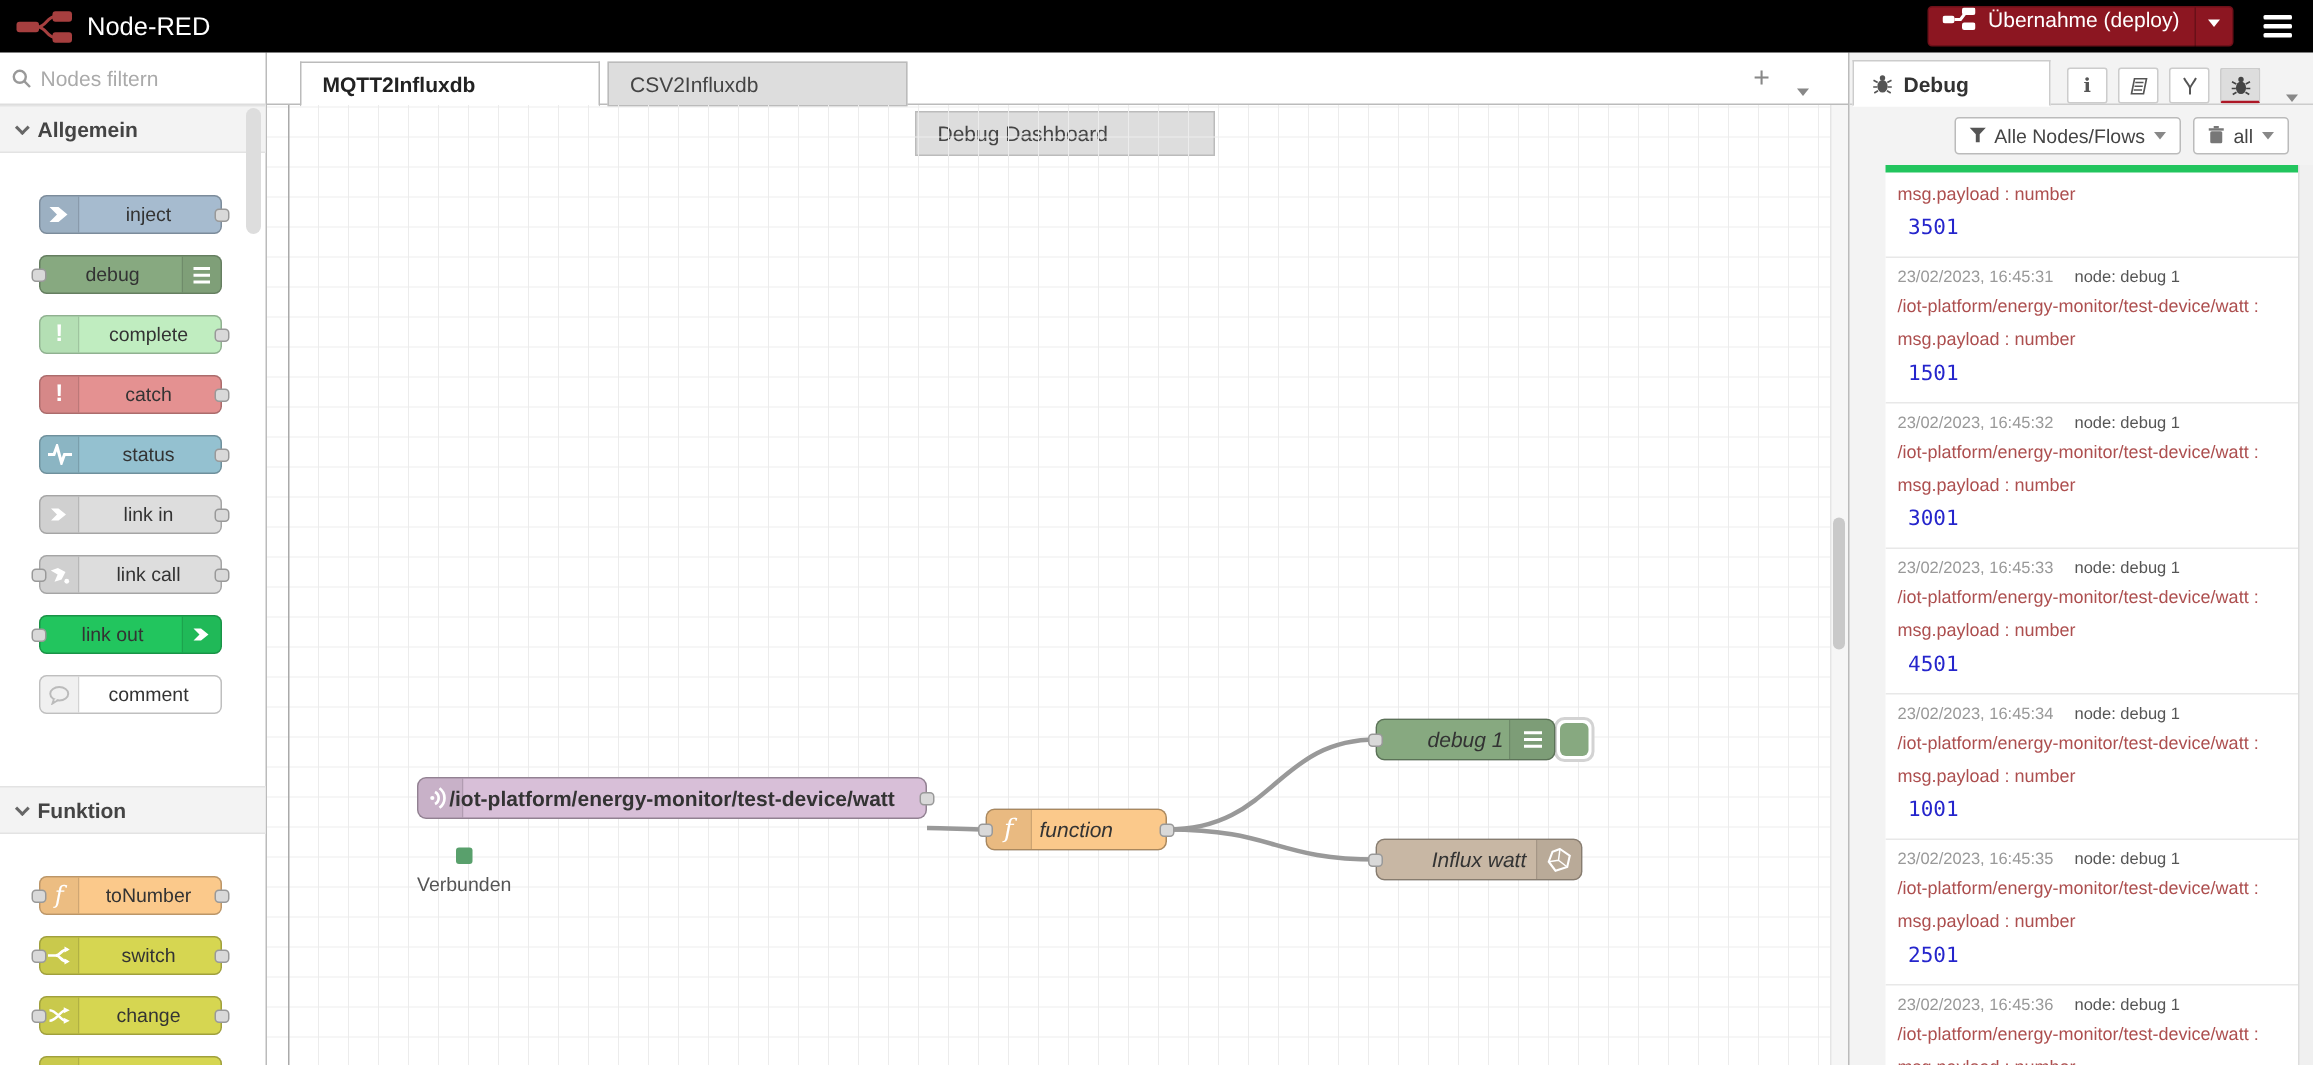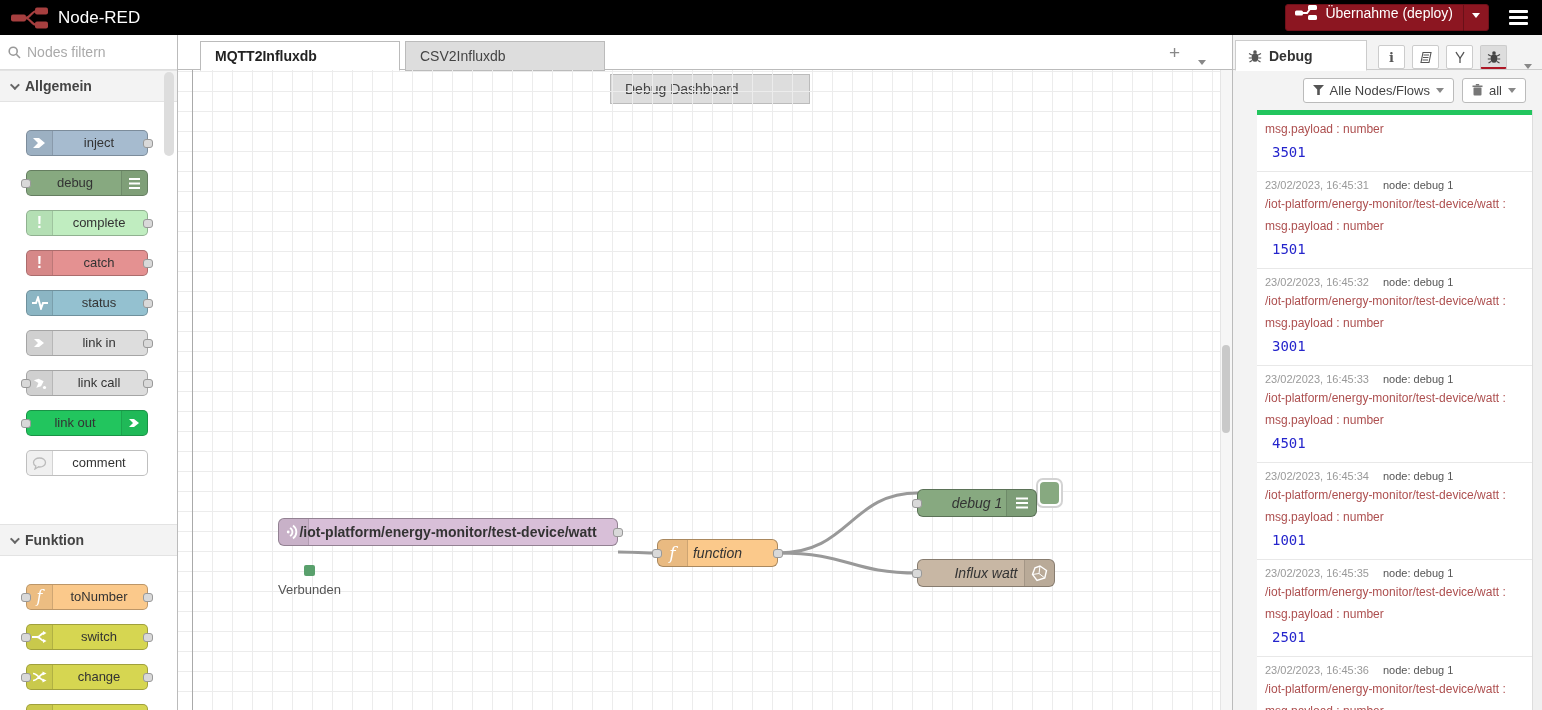--- a/index.html
+++ b/index.html
@@ -304,21 +304,21 @@
         <span style="font-family:'DejaVu Serif',serif;font-style:italic;color:#fff;font-size:17px;line-height:1">f</span>
       </div>
       <div class="nlabel ital shift-l">function</div>
       <span class="port in"></span>
       <span class="port out"></span>
     </div>
 
     <div id="debug-toggle" style="left:858px;top:408px;">
       <span class="fill" style="background:#87a980"></span>
     </div>
-    <div class="flownode" id="fn-debug" style="left: 739px; top: 419px; width: 120px; background: rgb(135, 169, 128);">
+    <div class="flownode" id="fn-debug" style="left: 739px; top: 409px; width: 120px; background: rgb(135, 169, 128);">
       <div class="icozone right">
         <svg width="14" height="14" viewBox="0 0 14 14">
           <rect x="1" y="1.5" width="12" height="2" fill="#fff"></rect>
             <rect x="1" y="6" width="12" height="2" fill="#fff"></rect>
             <rect x="1" y="10.5" width="12" height="2" fill="#fff"></rect>
         </svg>
       </div>
       <div class="nlabel ital shift-r">debug 1</div>
       <span class="port in"></span>
     </div>

